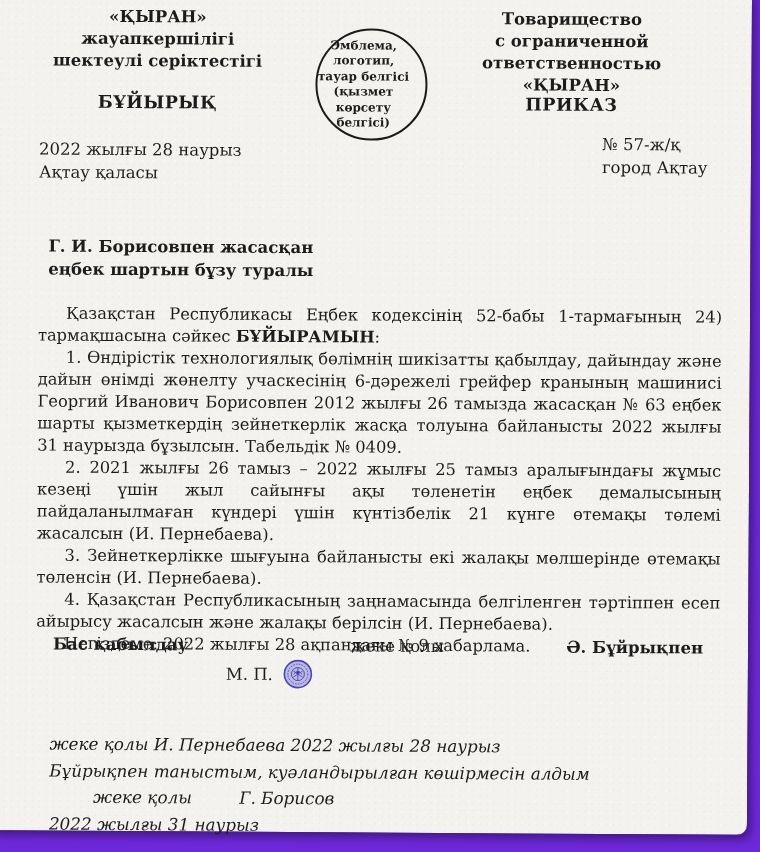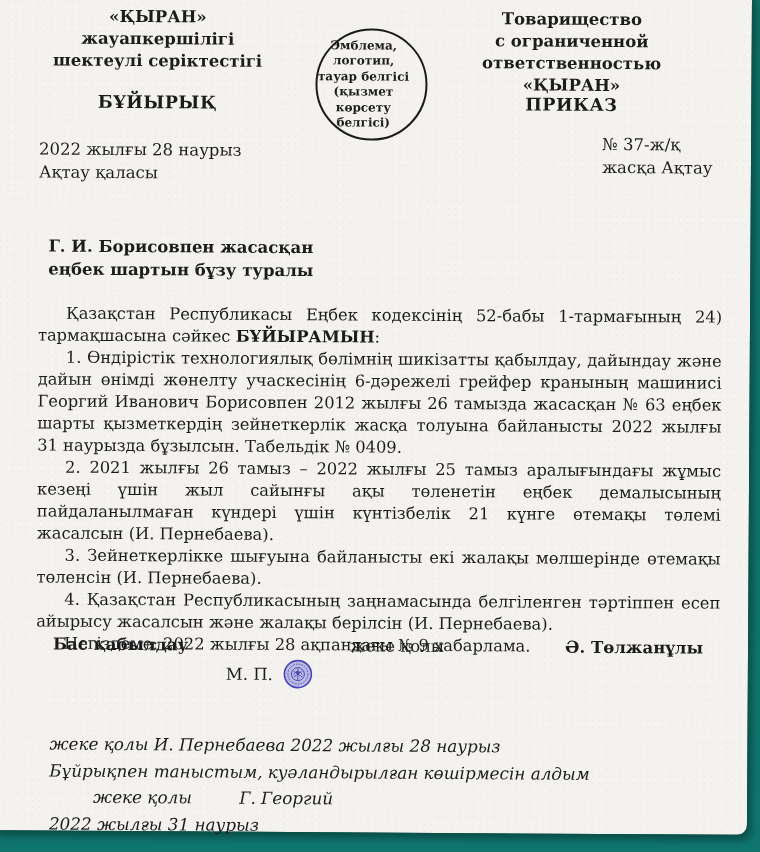--- a/index.html
+++ b/index.html
@@ -8,21 +8,21 @@
     background: #ffffff;
     width: 760px;
     height: 852px;
     overflow: hidden;
     font-family: "DejaVu Serif", "Liberation Serif", serif;
   }
   .canvas {
     position: relative;
     width: 760px;
     height: 852px;
-    background: #0f766e;
+    background: #6d28d9;
   }
   .paper {
     position: absolute;
     left: -10px;
     top: -12px;
     width: 760px;
     height: 845px;
     background-color: #f3f2ef;
     background-image:
       radial-gradient(rgba(0,0,0,0.025) 1px, transparent 1px),
@@ -123,60 +123,60 @@
         <div class="emblem-text">Эмблема, логотип, тауар белгісі (қызмет көрсету белгісі)</div>
       </div>
 
       <div class="org-right">
         <div>Товарищество</div>
         <div>с ограниченной ответственностью</div>
         <div>«ҚЫРАН»</div>
       </div>
       <div class="doc-type-right">ПРИКАЗ</div>
       <div class="number-block">
-        <div>№ 37-ж/қ</div>
-        <div>жасқа Ақтау</div>
+        <div>№ 57-ж/қ</div>
+        <div>город Ақтау</div>
       </div>
 
       <div class="subject">
         <div>Г. И. Борисовпен жасасқан</div>
         <div>еңбек шартын бұзу туралы</div>
       </div>
 
       <div class="body-text">
         <p><span>Қазақстан Республикасы Еңбек кодексінің 52-бабы 1-тармағының 24) тармақшасына сәйкес </span><b>БҰЙЫРАМЫН</b><span>:</span></p>
         <p>1. Өндірістік технологиялық бөлімнің шикізатты қабылдау, дайындау және дайын өнімді жөнелту учаскесінің 6-дәрежелі грейфер кранының машинисі Георгий Иванович Борисовпен 2012 жылғы 26 тамызда жасасқан № 63 еңбек шарты қызметкердің зейнеткерлік жасқа толуына байланысты 2022 жылғы 31 наурызда бұзылсын. Табельдік № 0409.</p>
         <p>2. 2021 жылғы 26 тамыз – 2022 жылғы 25 тамыз аралығындағы жұмыс кезеңі үшін жыл сайынғы ақы төленетін еңбек демалысының пайдаланылмаған күндері үшін күнтізбелік 21 күнге өтемақы төлемі жасалсын (И. Пернебаева).</p>
         <p>3. Зейнеткерлікке шығуына байланысты екі жалақы мөлшерінде өтемақы төленсін (И. Пернебаева).</p>
         <p>4. Қазақстан Республикасының заңнамасында белгіленген тәртіппен есеп айырысу жасалсын және жалақы берілсін (И. Пернебаева).</p>
         <p>Негіздеме: 2022 жылғы 28 ақпандағы № 9 хабарлама.</p>
       </div>
 
       <div class="sig-row">
         <span class="sig-position">Бас қабылдау</span>
         <span class="sig-label">жеке қолы</span>
-        <span class="sig-name">Ә. Төлжанұлы</span>
+        <span class="sig-name">Ә. Бұйрықпен</span>
       </div>
 
       <div class="seal-row">
         <span class="seal-label">М. П.</span>
         <svg class="stamp" viewBox="0 0 30 30">
           <circle cx="15" cy="15" r="13.5" fill="#8c8cd8" fill-opacity="0.55" stroke="#4646b4" stroke-width="1.6"></circle>
           <circle cx="15" cy="15" r="10" fill="none" stroke="#4646b4" stroke-width="0.9" stroke-dasharray="1.6 1.2"></circle>
           <circle cx="15" cy="15" r="6.5" fill="none" stroke="#4040ae" stroke-width="0.9"></circle>
           <path d="M15 9 L15 21 M10.5 12 L19.5 18 M19.5 12 L10.5 18 M11 15.5 C12 11.5, 18 11.5, 19 15.5" fill="none" stroke="#3e3eac" stroke-width="0.8"></path>
           <circle cx="15" cy="13.5" r="1.5" fill="#3e3eac"></circle>
         </svg>
       </div>
 
       <div class="footer">
         <div class="l1">жеке қолы И. Пернебаева 2022 жылғы 28 наурыз</div>
         <div class="l2">
           <span>Бұйрықпен таныстым, куәландырылған көшірмесін алдым</span>
           <span class="gap1">жеке қолы</span>
-          <span class="gap2">Г. Георгий</span>
+          <span class="gap2">Г. Борисов</span>
         </div>
         <div class="l3">2022 жылғы 31 наурыз</div>
       </div>
 
     </div>
   </div>
 </div>
 
 </body></html>

